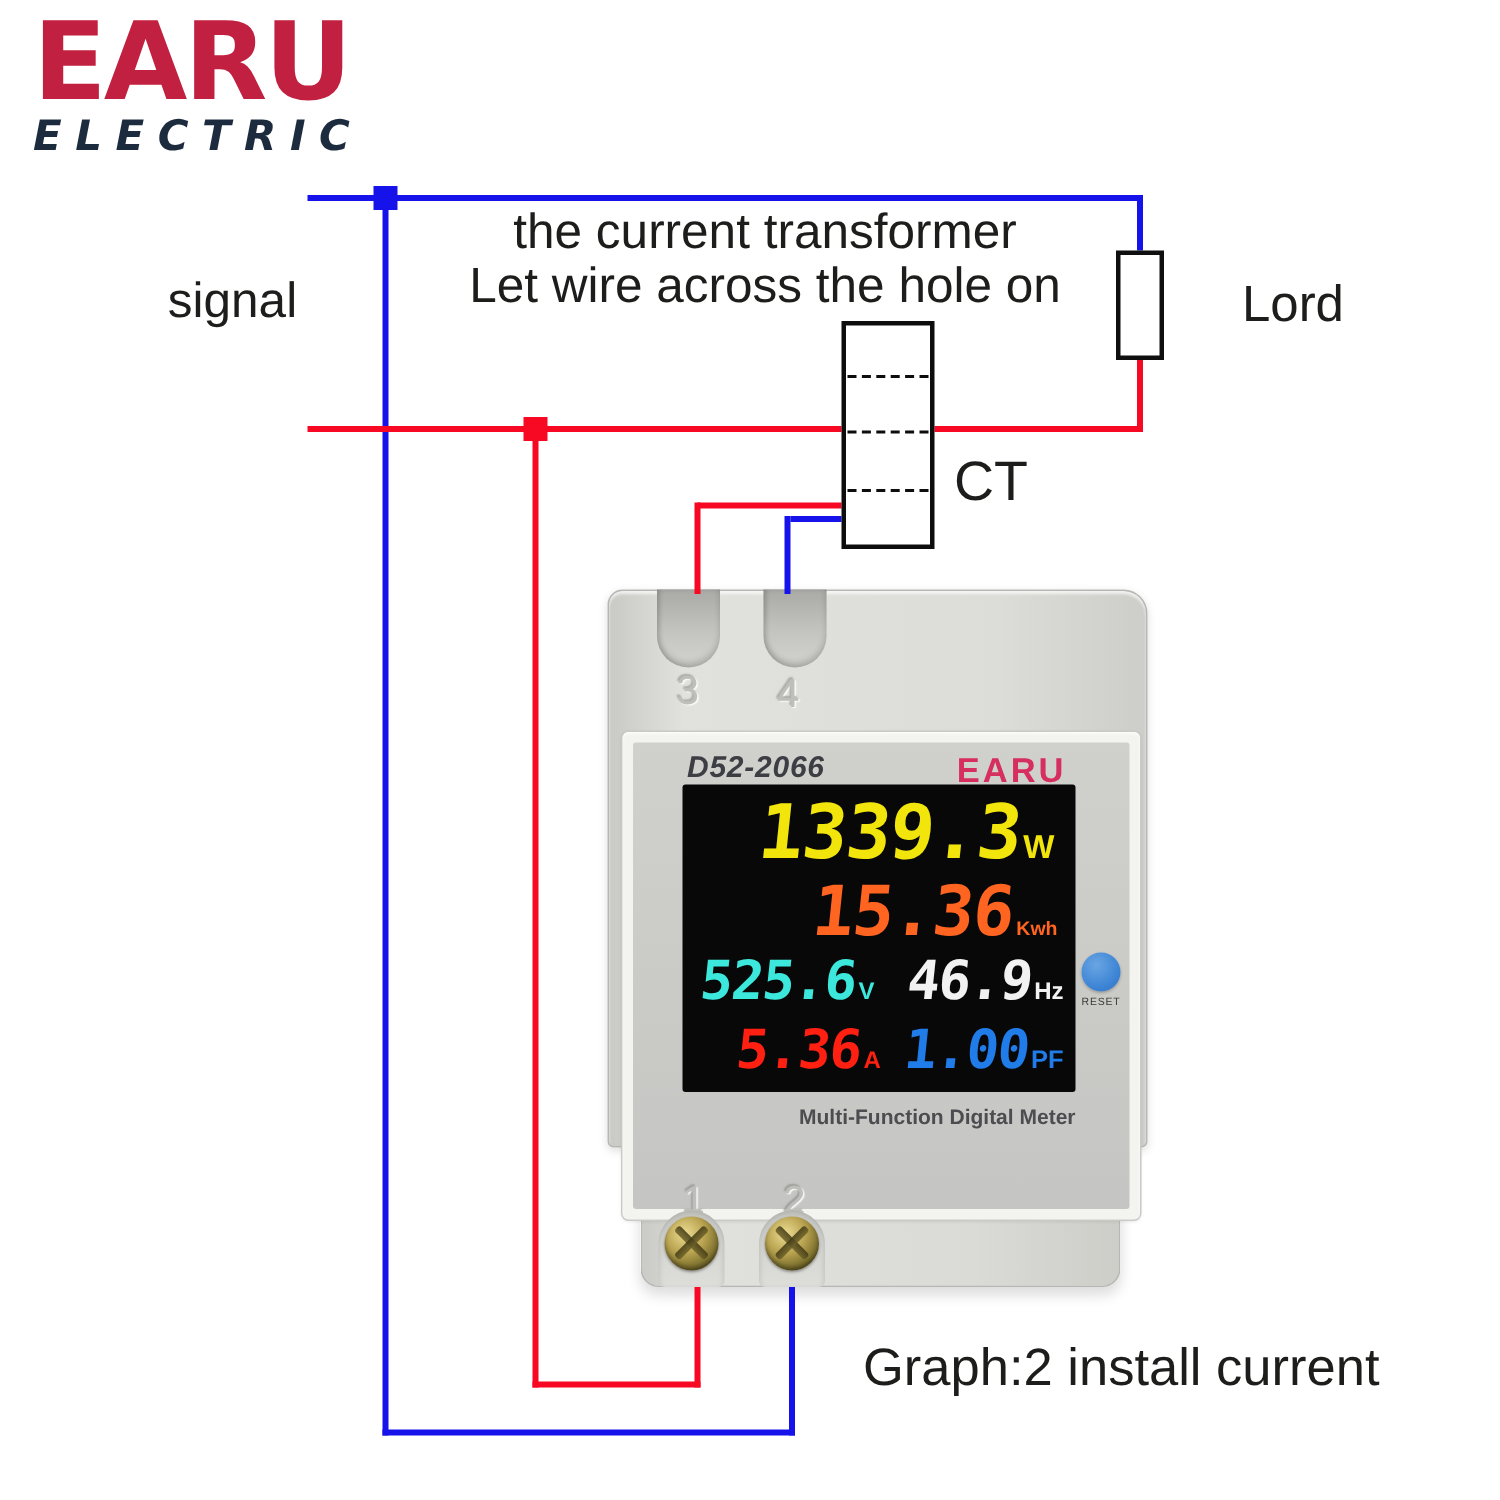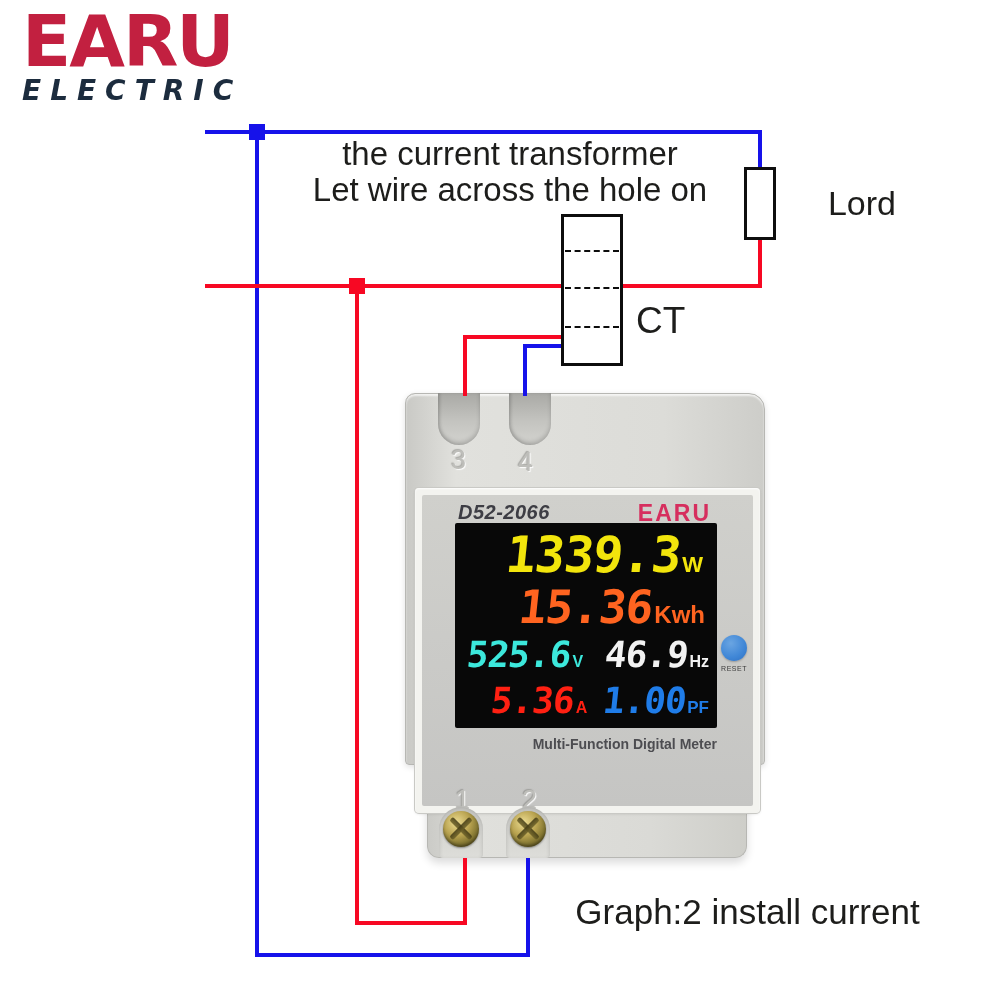--- a/index.html
+++ b/index.html
@@ -97,21 +97,21 @@
   .unit{font-family:"Liberation Sans", sans-serif;font-weight:bold;line-height:1;}
   .lrow{position:absolute;display:flex;align-items:baseline;}
   .row-power{top:7px;right:14px;}
   .row-energy{top:61px;right:12px;}
   .row-vf{top:114px;left:12px;right:8px;justify-content:space-between;}
   .row-apf{top:160px;left:12px;right:8px;justify-content:space-between;}
   .grp{display:flex;align-items:baseline;}
   .v-power{font-size:50px;color:var(--lcd_yellow);}
   .u-power{font-size:22px;color:var(--lcd_yellow);margin-left:2px;}
   .v-energy{font-size:46px;color:var(--lcd_orange);}
-  .u-energy{font-size:24px;color:var(--lcd_orange);margin-left:2px;}
+  .u-energy{font-size:13px;color:var(--lcd_orange);margin-left:2px;}
   .v-volt{font-size:36px;color:var(--lcd_cyan);}
   .u-volt{font-size:16px;color:var(--lcd_cyan);margin-left:2px;}
   .v-freq{font-size:36px;color:var(--lcd_white);}
   .u-freq{font-size:16px;color:var(--lcd_white);margin-left:2px;}
   .v-amp{font-size:36px;color:var(--lcd_red);margin-left:24px;}
   .u-amp{font-size:16px;color:var(--lcd_red);margin-left:2px;}
   .v-pf{font-size:36px;color:var(--lcd_blue);}
   .u-pf{font-size:17px;color:var(--lcd_blue);margin-left:2px;}
   .lcd-footer{
     position:absolute;top:241px;right:36px;font-size:14px;font-weight:bold;color:#4d4d51;
@@ -177,20 +177,21 @@
     <div class="ct-dash d1"></div>
     <div class="ct-dash d2"></div>
     <div class="ct-dash d3"></div>
   </div>
 
   <div class="dg-text top-note">
     <div>the current transformer</div>
     <div>Let wire across the hole on</div>
   </div>
   <div class="dg-text measuring">
+    <div>signal</div>
   </div>
   <div class="dg-text lord-label">Lord</div>
   <div class="dg-text ct-label">CT</div>
   <div class="dg-text caption">
     <div>Graph:2 install current</div>
   </div>
 
   <div class="meter">
     <div class="meter-body"></div>
     <div class="meter-lower"></div>

